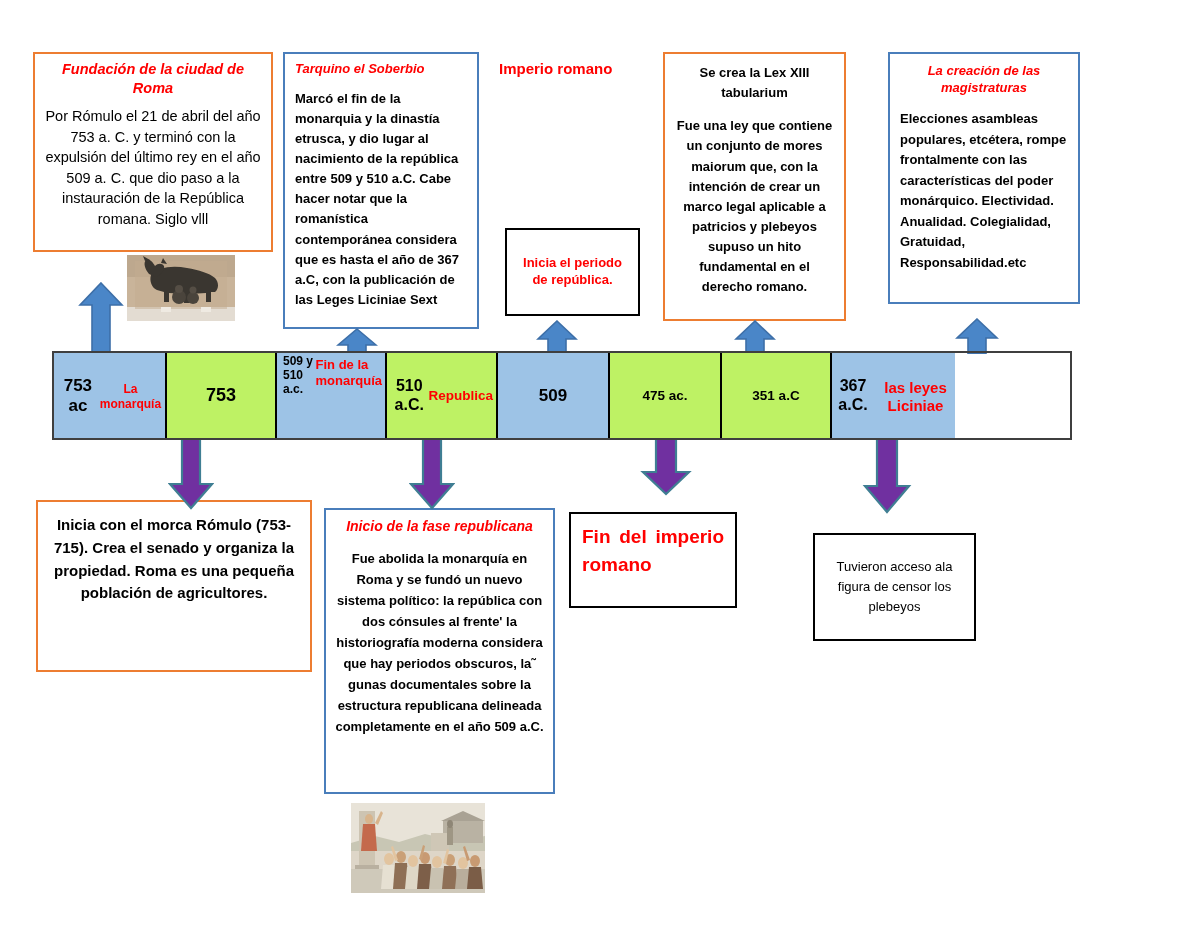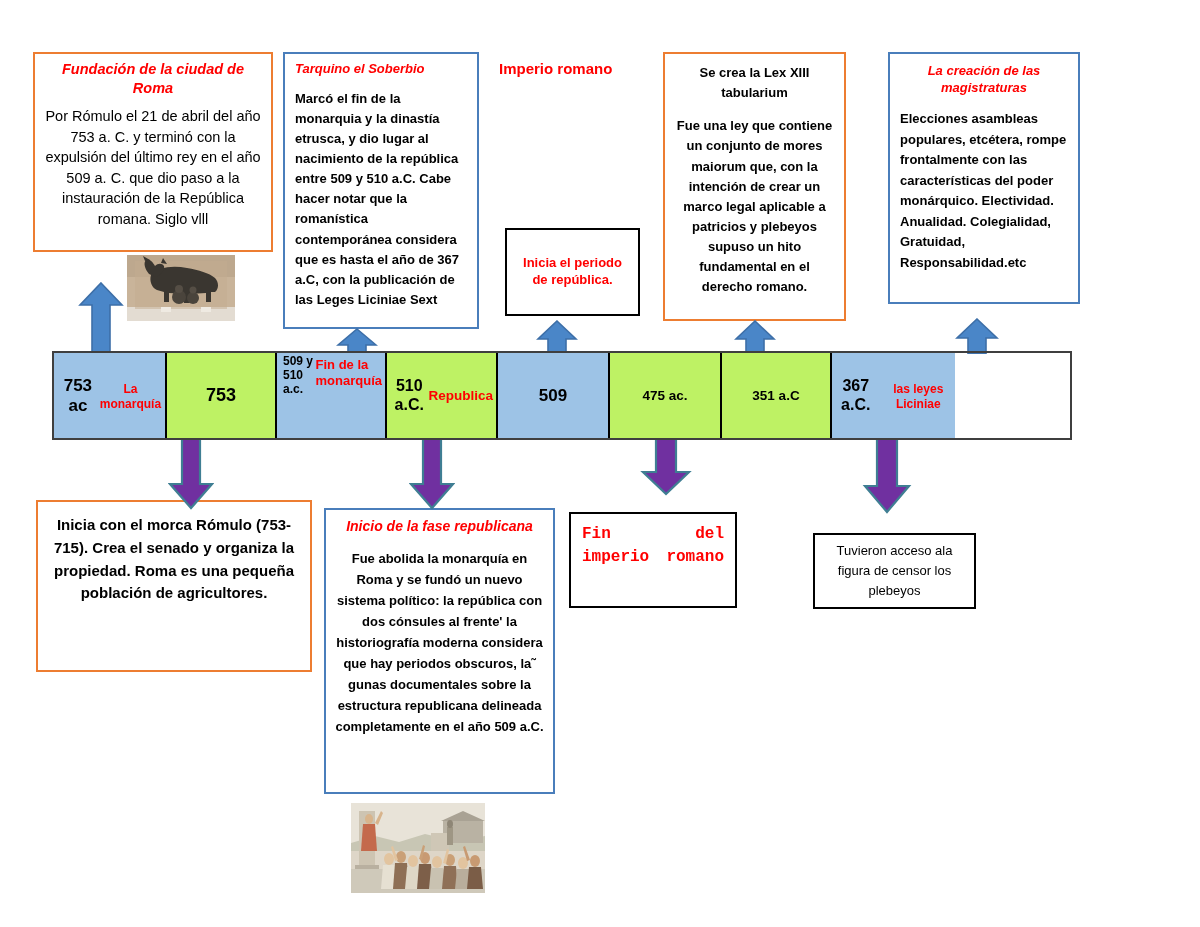--- a/index.html
+++ b/index.html
@@ -248,40 +248,40 @@
     <div class="tl-cell pinkc" style="width:112px;">
       <div class="tl-year" style="font-size:13.5px;">475 ac.</div>
       <div class="tl-sub" style="font-size:12px;"></div>
     </div>
     <div class="tl-cell pinkc" style="width:110px;">
       <div class="tl-year" style="font-size:13.5px;">351 a.C</div>
       <div class="tl-sub" style="font-size:12px;"></div>
     </div>
     <div class="tl-cell bluec" style="width:123px;">
       <div class="tl-year" style="font-size:16px;">367 a.C.</div>
-      <div class="tl-sub" style="font-size:12px;margin-left:8px;">las leyes Liciniae</div>
+      <div class="tl-sub" style="font-size:15px;margin-left:8px;">las leyes Liciniae</div>
     </div>
   </div>
 
   <div class="box orange" style="left:36px; top:500px; width:276px; height:172px; padding:12px 14px;">
     <div class="box-body" style="font-size:15px; line-height:1.52;">
       <p style="margin-bottom:15px;">Inicia con el morca Rómulo (753-715). Crea el senado y organiza la propiedad. Roma es una pequeña población de agricultores.</p>
     </div>
   </div>
 
   <div class="box blue" style="left:324px; top:508px; width:231px; height:286px; padding:8px 9px;">
     <div class="box-title italic" style="font-size:14px; margin-bottom:12px;">Inicio de la fase republicana</div>
     <div class="box-body" style="font-size:13px; line-height:1.62;">Fue abolida la monarquía en Roma y se fundó un nuevo sistema político: la república con dos cónsules al frente' la historiografía moderna considera que hay periodos obscuros, la˜ gunas documentales sobre la estructura republicana delineada completamente en el año 509 a.C.</div>
   </div>
 
   <div class="box black" style="left:569px; top:512px; width:168px; height:96px; text-align:left; padding:9px 11px;">
-    <div class="box-title" style="font-size:16px; text-align:justify; text-align-last:justify; margin-bottom:4px; line-height:1.45;font-family:Liberation Mono, monospace;">Fin del imperio romano</div>
-  </div>
-
-  <div class="box black" style="left:813px; top:533px; width:163px; height:76px; display:flex; align-items:center; justify-content:center; padding:6px 10px;">
+    <div class="box-title" style="font-size:19px; text-align:justify; text-align-last:justify; margin-bottom:4px; line-height:1.45;">Fin del imperio romano</div>
+  </div>
+
+  <div class="box black" style="left:813px; top:533px; width:163px; height:108px; display:flex; align-items:center; justify-content:center; padding:6px 10px;">
     <div class="box-body plain" style="font-size:13px; line-height:1.55;">Tuvieron acceso ala figura de censor los plebeyos</div>
   </div>
 
   <div class="pic" style="left:351px; top:803px; width:134px; height:90px;">
     <svg width="134" height="90" viewBox="0 0 134 90">
       <rect x="0" y="0" width="134" height="90" fill="#ded6c8"></rect>
 
       <rect x="0" y="0" width="134" height="42" fill="#e8e3d8"></rect>
 
       <path d="M0 40 L24 33 L48 39 L74 31 L104 38 L134 33 L134 48 L0 48 Z" fill="#c8c6b4"></path>

